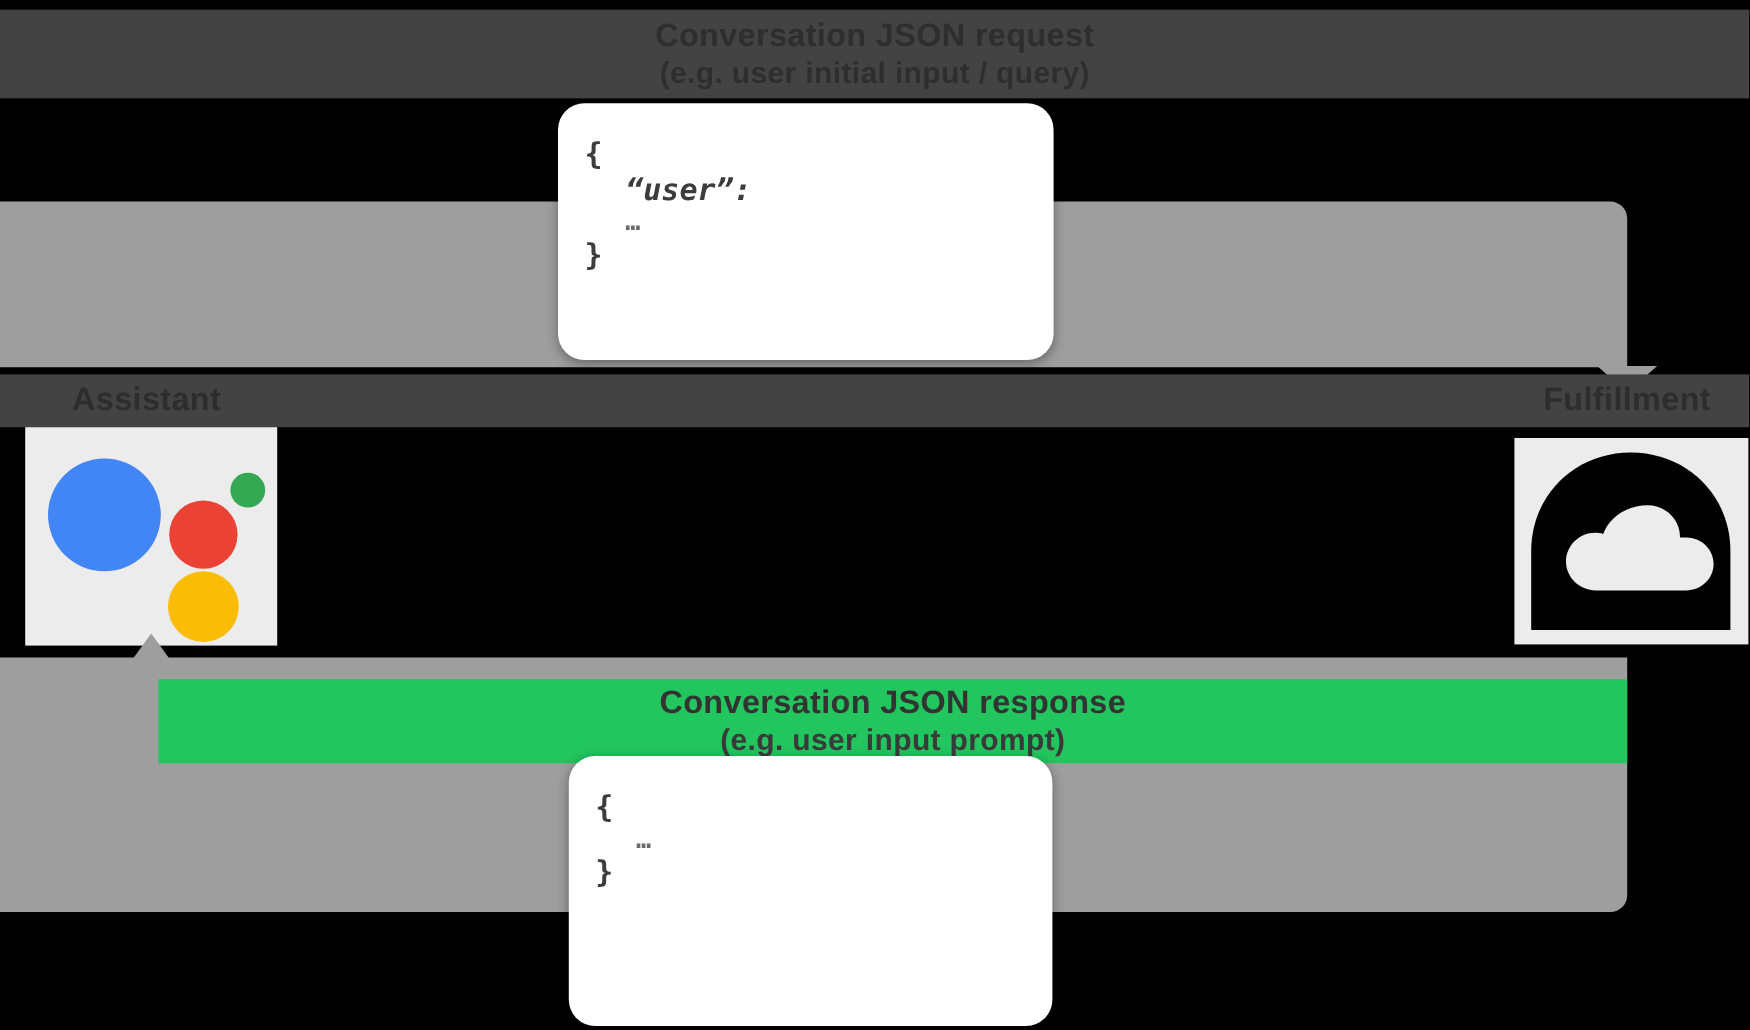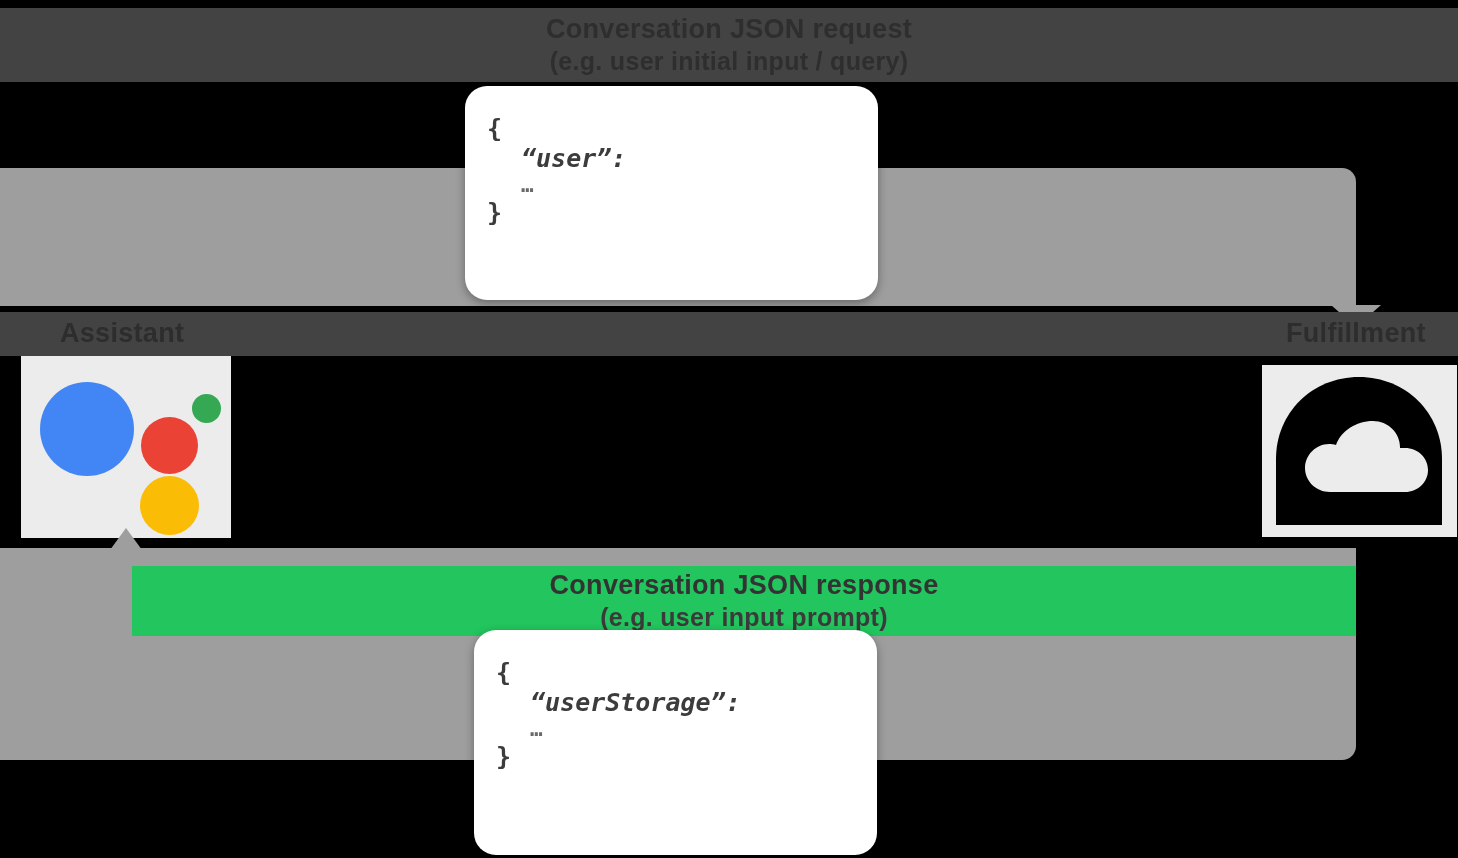--- a/index.html
+++ b/index.html
@@ -222,18 +222,17 @@
   <div class="band" id="bottom-band"></div>
   <div id="bottom-arrowhead"></div>
 
   <div class="label-strip" id="bottom-label-strip">
     <div class="lbl-title">Conversation JSON response</div>
     <div class="lbl-sub">(e.g. user input prompt)</div>
   </div>
 
   <div class="bubble" id="response-bubble">
     <div class="json-line">{</div>
-    <div class="json-line json-indent">“userStorage”:</div>
     <div class="json-line json-ellipsis">…</div>
     <div class="json-line">}</div>
   </div>
 
 </div>
 
 </body></html>

